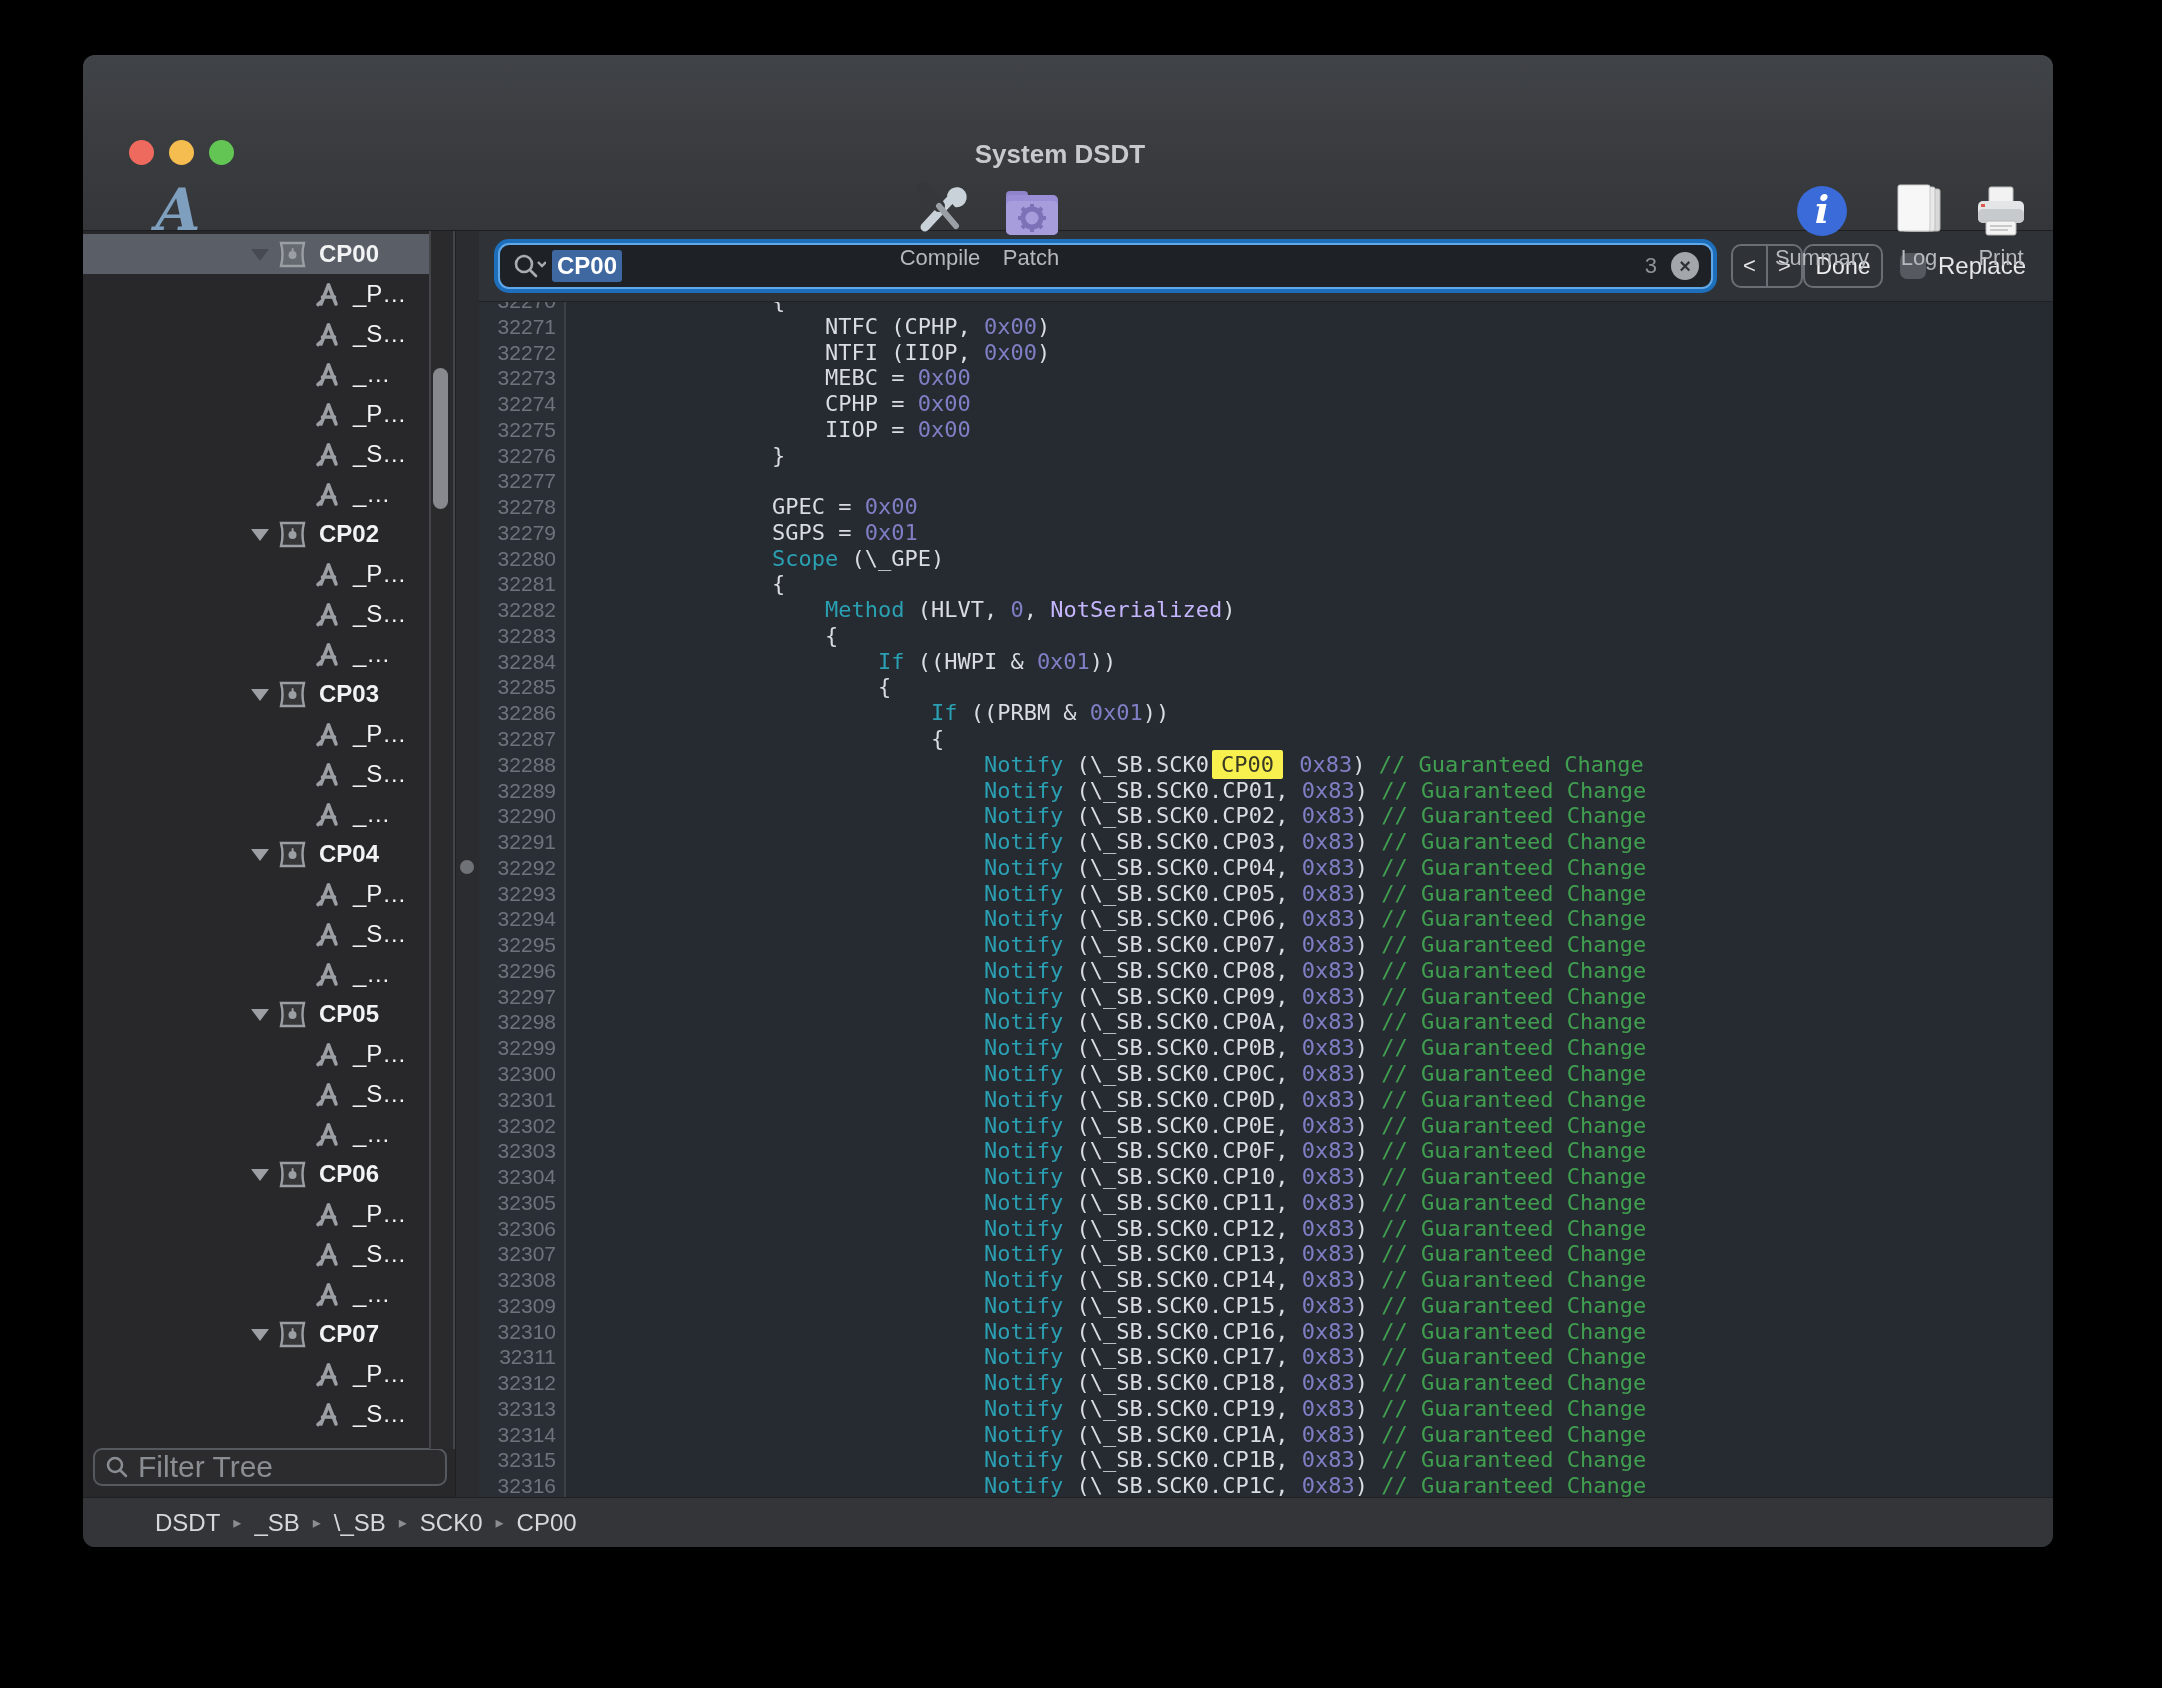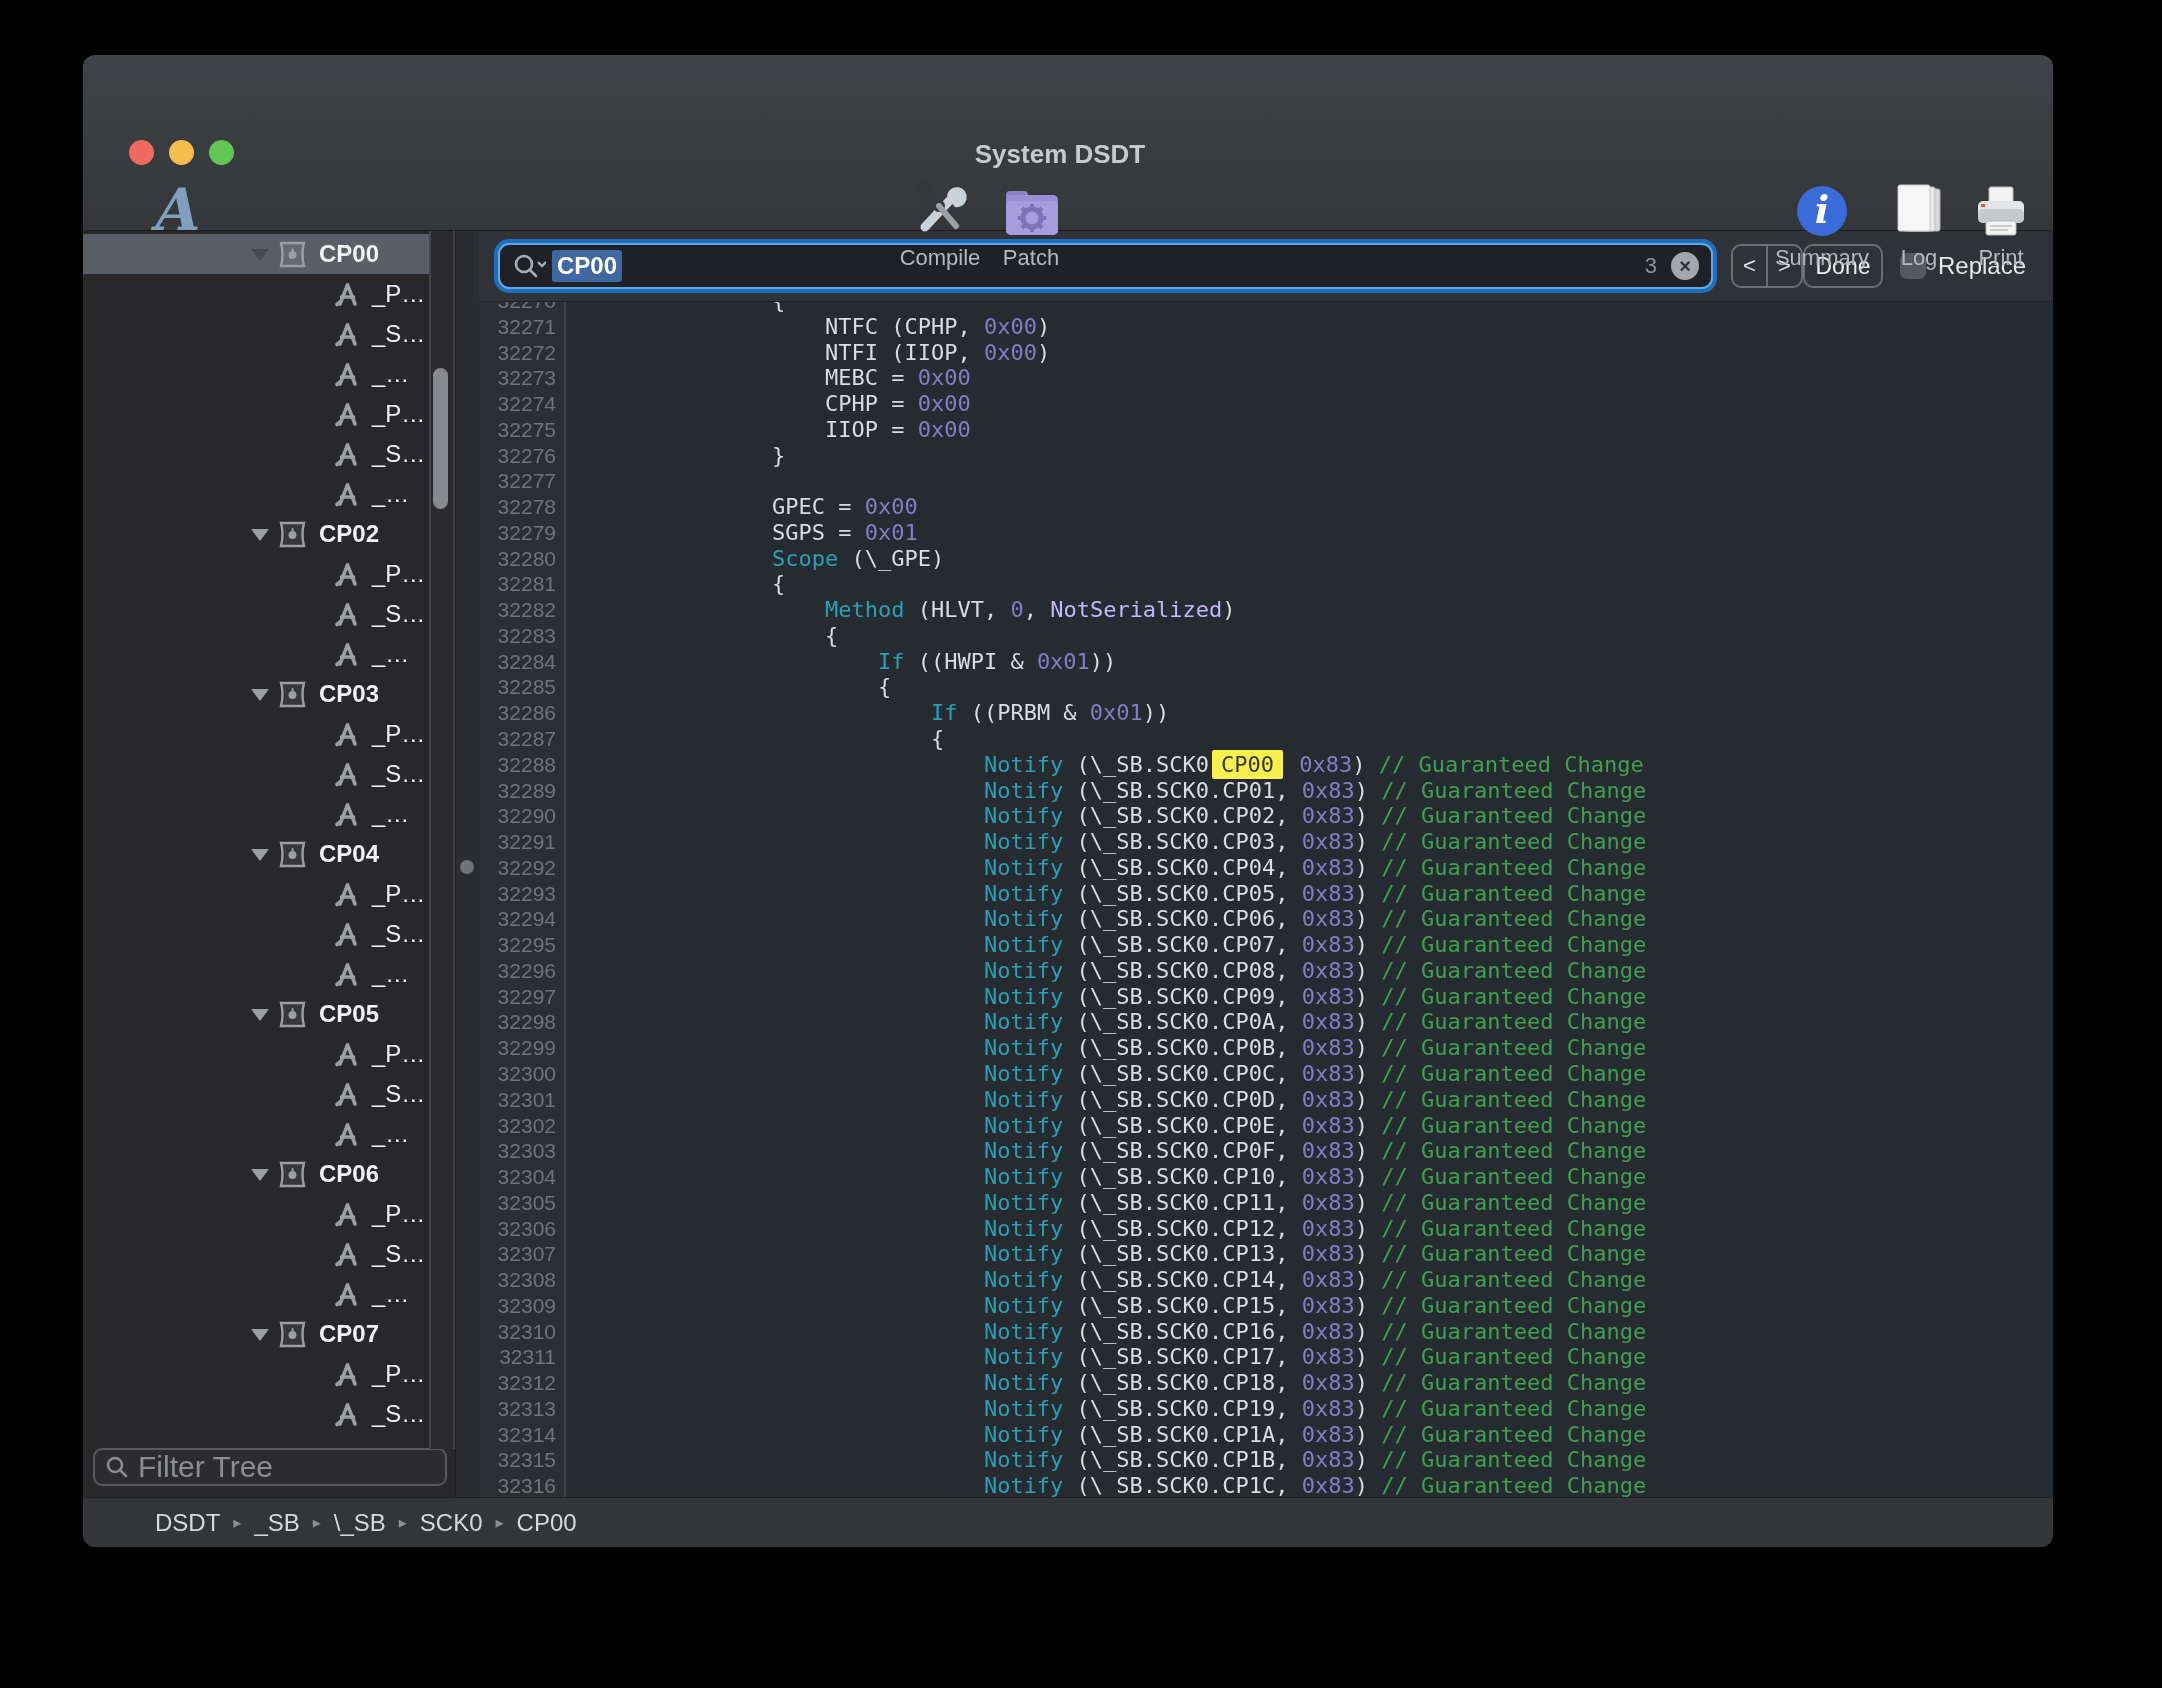--- a/index.html
+++ b/index.html
@@ -46,21 +46,21 @@
           text-align:right;padding-right:8px;box-sizing:border-box;color:#6F747C;
           font-family:"Liberation Sans",sans-serif;font-size:21px;margin-top:-14px;}
   .lines{flex:1;margin-top:-14px;padding-left:100px;white-space:pre;overflow:hidden;color:#D9DCE0;}
   .cl,.ln{height:25.78px;}
   .k{color:#2AA0B2;} .n{color:#807EC4;} .c{color:#41A050;} .m{color:#c4b5fd;} .p{color:#D9DCE0;}
   .hl{background:#F7F04E;color:#3A3A24;padding:2px 9px;margin:0 3px;border-radius:2px;}
   
   .sidebar{width:372px;flex:0 0 auto;background:#28282A;display:flex;flex-direction:column;position:relative;}
   .tree{flex:1;overflow:hidden;padding-top:3px;position:relative;}
   .trow{height:40px;display:flex;align-items:center;box-sizing:border-box;}
-  .trow.parent{padding-left:168px;} .trow.child{padding-left:232px;margin-left:19px;}
+  .trow.parent{padding-left:168px;} .trow.child{padding-left:232px;}
   .trow.selected{background:#5A5E66;}
   .tri{width:0;height:0;border:9px solid transparent;border-top:12px solid #9B9EA3;
        margin:10px 8px 0 0;flex:0 0 auto;}
   .trow.selected .tri{border-top-color:#474A51;}
   .tlabel{color:#F2F3F4;font-size:24px;font-weight:600;margin-left:11px;white-space:nowrap;}
   .trow.child .tlabel{font-weight:500;}
   .ticon-svg{flex:0 0 auto;}
   .scrolltrack{position:absolute;right:0;top:0;bottom:48px;width:26px;background:#2A2A2C;
                border-left:2px solid #434549;border-right:2px solid #434549;box-sizing:border-box;}
   .scrollthumb{position:absolute;right:5px;top:137px;width:15px;height:141px;border-radius:8px;background:#87898E;}

